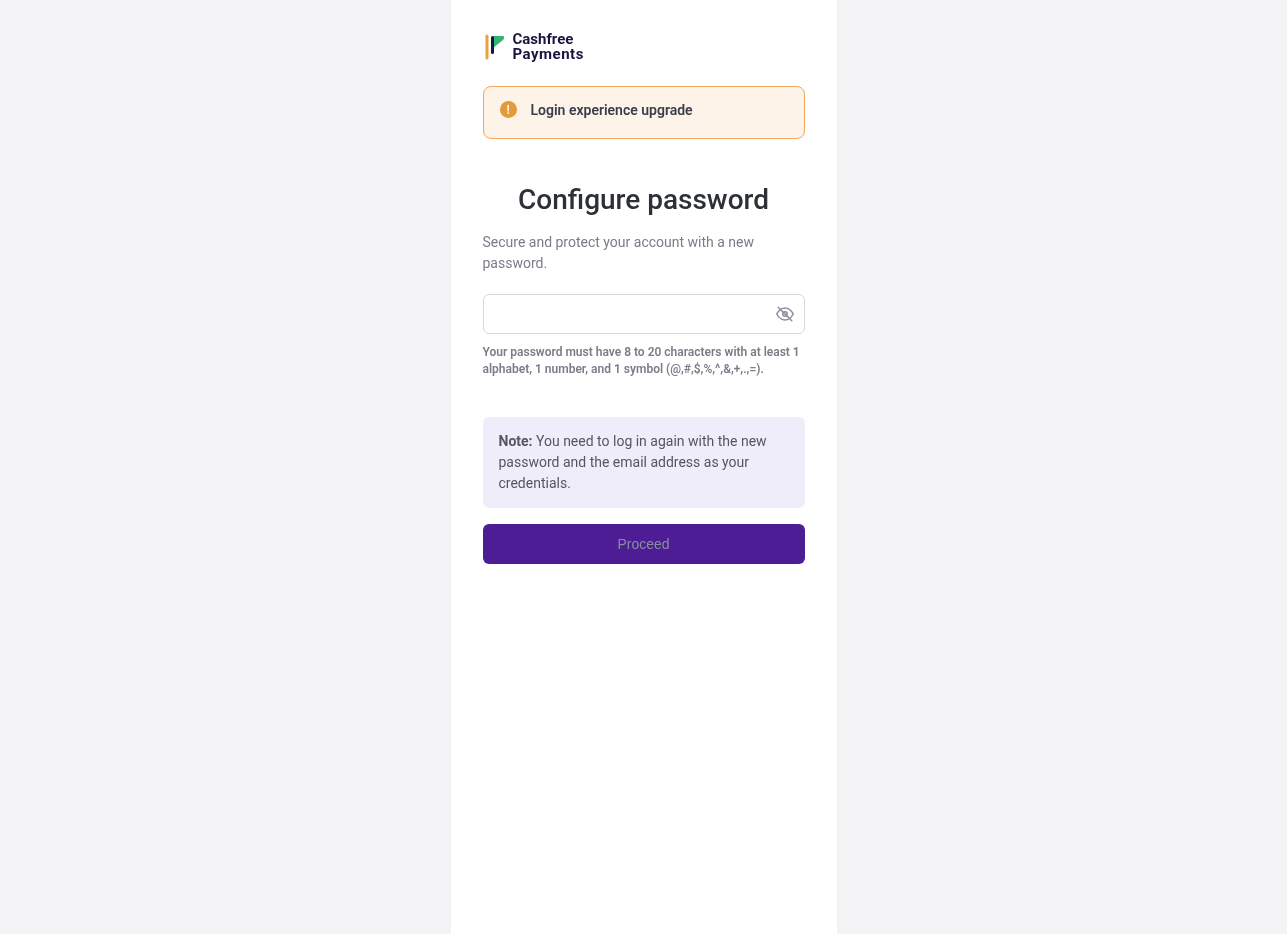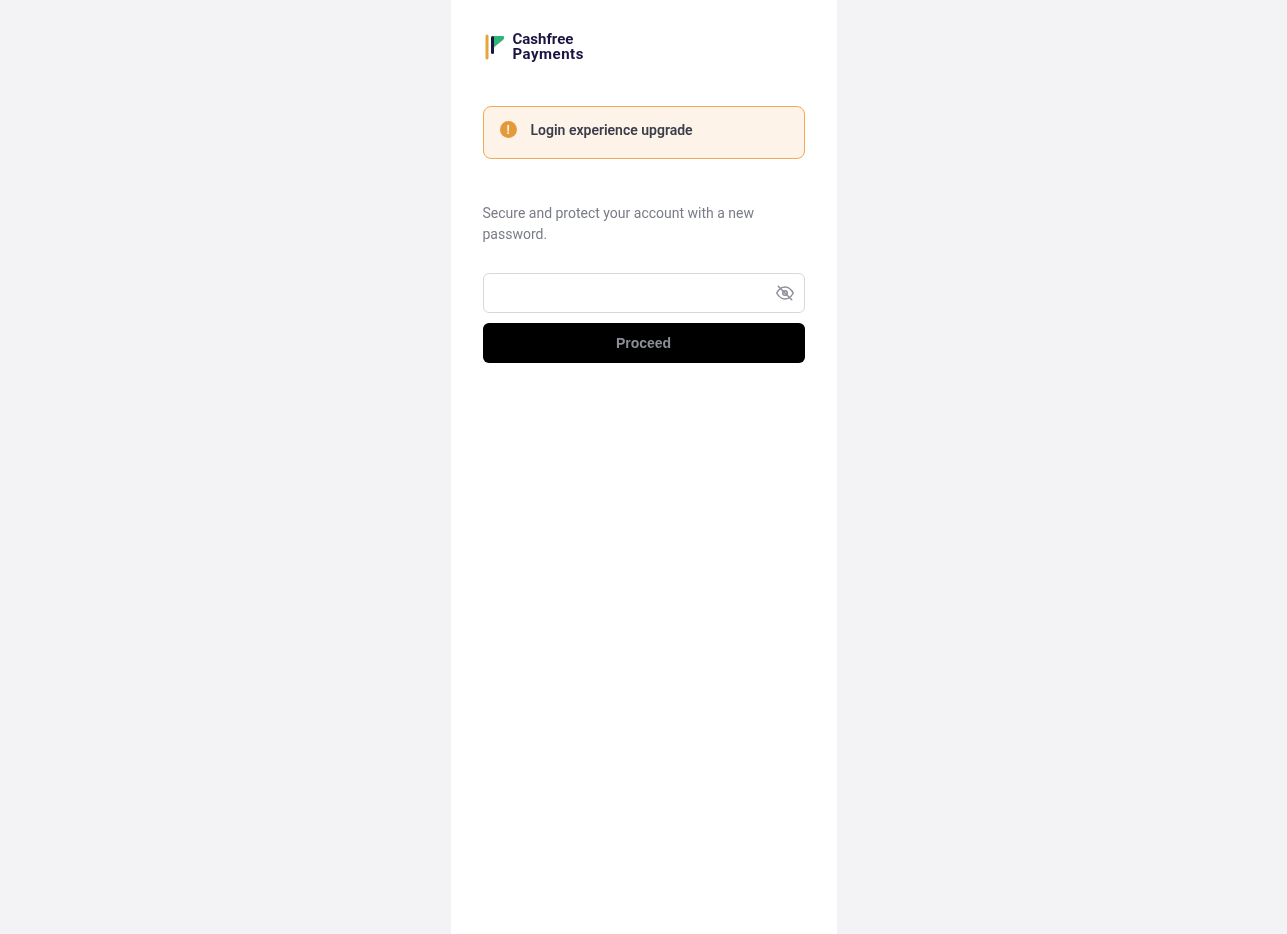--- a/index.html
+++ b/index.html
@@ -17,21 +17,21 @@
     }
     .main-card {
       width: 386px;
       background-color: #ffffff;
       min-height: 934px;
       padding: 32px;
     }
     .logo-wrap {
       display: flex;
       align-items: center;
-      margin-bottom: 44px;
+      margin-bottom: 24px;
     }
     .logo-mark {
       width: 22px;
       height: 26px;
       margin-right: 8px;
     }
     .logo-text {
       font-size: 15px;
       font-weight: 700;
       color: #1a1440;
@@ -85,21 +85,21 @@
       font-size: 28px;
       font-weight: 500;
       color: #2e3038;
       text-align: center;
       margin-bottom: 16px;
     }
     .page-subtitle {
       font-size: 14px;
       color: #7a7d87;
       line-height: 1.5;
-      margin-bottom: 28px;
+      margin-bottom: 20px;
     }
     .field-label {
       font-size: 14px;
       color: #6b6e78;
       display: block;
       margin-bottom: 10px;
     }
     .input-wrap {
       position: relative;
       margin-bottom: 10px;
@@ -143,26 +143,26 @@
       font-size: 14px;
       color: #55565e;
       line-height: 1.5;
     }
     .note-label {
       font-weight: 700;
     }
     .proceed-btn {
       width: 100%;
       height: 40px;
-      background-color: #000000;
+      background-color: #4c1d95;
       color: #8b8e99;
       border: none;
       border-radius: 6px;
       font-size: 14px;
-      font-weight: 700;
+      font-weight: 400;
       cursor: not-allowed;
     }
   </style>
 </head>
 <body>
 
 <div class="main-card">
 
   <div class="logo-wrap">
     <svg class="logo-mark" viewBox="0 0 22 26">
@@ -176,29 +176,36 @@
     </div>
   </div>
 
   <div class="alert-banner">
     <div class="alert-header">
       <div class="alert-icon">!</div>
       <div class="alert-title">Login experience upgrade</div>
     </div>
   </div>
 
+  <h1 class="page-title">Configure password</h1>
   <p class="page-subtitle">Secure and protect your account with a new password.</p>
 
   <div class="input-wrap">
     <input type="password" class="password-input" value="" style="">
     <div class="eye-toggle">
       <svg width="18" height="18" viewBox="0 0 24 24" fill="none" stroke="currentColor" stroke-width="2" stroke-linecap="round" stroke-linejoin="round">
         <path d="M1 12s4-8 11-8 11 8 11 8-4 8-11 8-11-8-11-8z"></path>
         <circle cx="12" cy="12" r="3"></circle>
         <line x1="3" y1="3" x2="21" y2="21"></line>
       </svg>
     </div>
   </div>
-
+  <p class="hint-text">Your password must have 8 to 20 characters with at least 1 alphabet, 1 number, and 1 symbol (@,#,$,%,^,&amp;,+,.,=).</p>
+
+  <div class="note-box">
+    <p class="note-box-text">
+      <span class="note-label">Note:</span><span> You need to log in again with the new password and the email address as your credentials.</span>
+    </p>
+  </div>
 
   <button class="proceed-btn" disabled="">Proceed</button>
 
 </div>
 
 </body></html>

